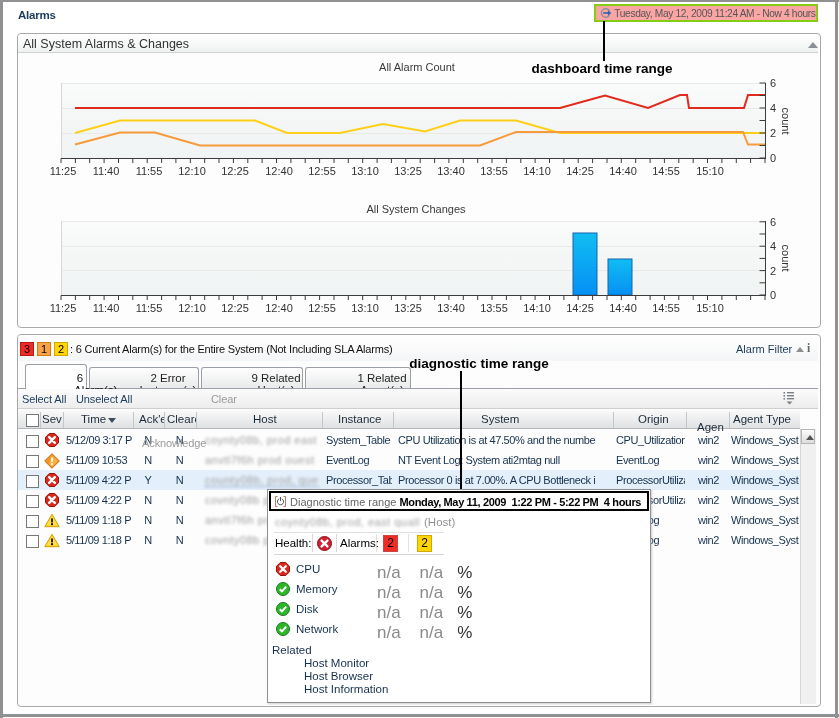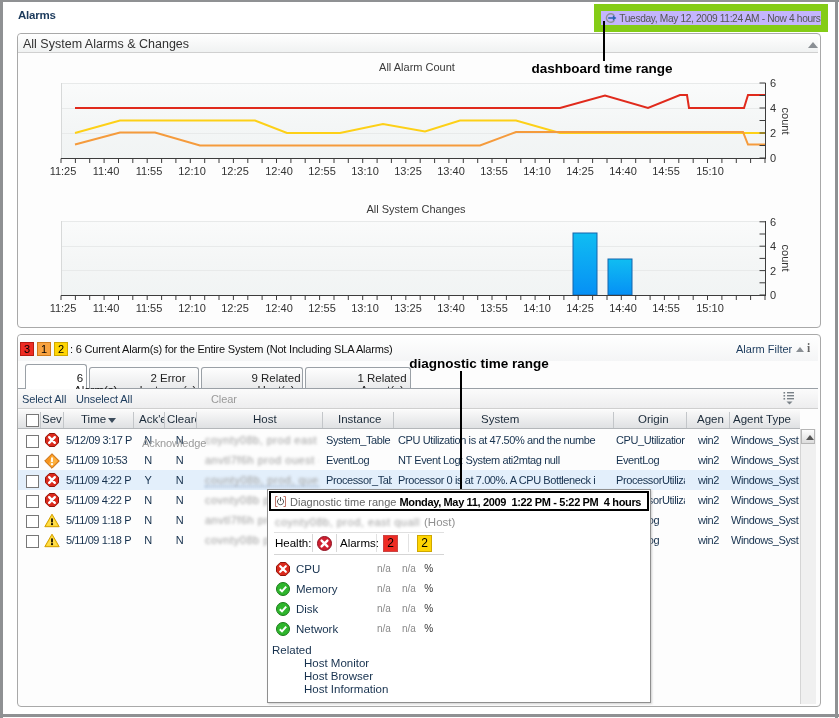--- a/index.html
+++ b/index.html
@@ -4,21 +4,21 @@
 <style>
 html,body{margin:0;padding:0;}
 *{-webkit-font-smoothing:antialiased;}
 body{width:839px;height:718px;position:relative;font-family:"Liberation Sans",sans-serif;background:#fff;overflow:hidden;}
 .abs{position:absolute;}
 #frameL{left:0;top:0;width:3px;height:718px;background:#8f9193;}
 #frameT{left:0;top:0;width:839px;height:2px;background:#8f9193;}
 #frameR{left:835px;top:0;width:3px;height:718px;background:#8f9193;}
 #frameB{left:0;top:714px;width:839px;height:3px;background:#8f9193;}
 #title{left:18px;top:9px;font-size:11.5px;letter-spacing:-0.2px;font-weight:bold;color:#1b3a5c;}
-#timebox{left:594px;top:4px;width:215px;height:13px;border:7px solid #84cc16;background:#c4b5fd;padding:1px 2px 0 3px;font-size:10.2px;color:#555;white-space:nowrap;letter-spacing:-0.35px;}
+#timebox{left:594px;top:4px;width:215px;height:13px;border:2px solid #84cc16;background:#fca5a5;padding:1px 2px 0 3px;font-size:10.2px;color:#555;white-space:nowrap;letter-spacing:-0.35px;}
 #dline1{left:603px;top:21px;width:2px;height:40px;background:#000;z-index:30;}
 #dlabel1{left:497px;top:61px;width:210px;text-align:center;font-size:13.5px;font-weight:bold;color:#000;z-index:30;}
 #dline2{left:460px;top:371px;width:2px;height:119px;background:#000;z-index:30;}
 #dlabel2{left:379px;top:356px;width:200px;text-align:center;font-size:13.5px;font-weight:bold;color:#000;z-index:30;}
 .panel{border:1px solid #a9a9a9;border-radius:4px;background:#fdfdfd;}
 #panel1{left:17px;top:33px;width:802px;height:293px;}
 #p1head{left:18px;top:34px;width:800px;height:19px;border-bottom:1px solid #d0d0d0;background:linear-gradient(#ffffff,#f0f2f2);border-radius:4px 4px 0 0;font-size:12.5px;color:#333;padding-top:3px;padding-left:5px;box-sizing:border-box;}
 #p1arrow{left:808px;top:42px;width:0;height:0;border-left:5px solid transparent;border-right:5px solid transparent;border-bottom:6px solid #8a8f94;}
 #panel2{left:17px;top:334px;width:802px;height:371px;}
 #p2head{left:18px;top:335px;width:800px;height:26px;background:linear-gradient(#ffffff,#f4f5f6);border-radius:4px 4px 0 0;}
@@ -35,21 +35,21 @@
 #thead{left:18px;top:410px;width:782px;height:19px;background:linear-gradient(#fafafa,#dfe1e3);border-bottom:1px solid #b4b7ba;box-sizing:border-box;z-index:2;}
 .th{position:absolute;top:413px;font-size:11.5px;color:#1c2b3a;white-space:nowrap;overflow:hidden;z-index:3;}
 .colsep{position:absolute;top:412px;width:1px;height:16px;background:#c3c6c9;z-index:3;}
 .cell{position:absolute;font-size:11px;letter-spacing:-0.4px;color:#16314e;white-space:nowrap;overflow:hidden;}
 .blur{position:absolute;color:#9e9e9e;filter:blur(1.5px);font-size:11px;letter-spacing:0.5px;white-space:nowrap;overflow:hidden;}
 #scroll{left:800px;top:429px;width:15px;height:275px;background:#f0f0f0;border-left:1px solid #d5d5d5;z-index:2;}
 #scrollup{left:801px;top:429px;width:14px;height:15px;background:linear-gradient(#fdfdfd,#dcdcdc);border:1px solid #b5b5b5;box-sizing:border-box;z-index:3;}
 #popup{left:267px;top:489px;width:382px;height:212px;background:#fff;border:1px solid #8f8f8f;box-shadow:1px 1px 2px rgba(150,150,150,0.45);z-index:40;}
 #popbox{position:absolute;left:1px;top:1px;width:373px;height:14px;border:2px solid #000;background:#fff;font-size:11px;color:#666;padding:2px 0 0 3px;white-space:nowrap;}
 .pm{position:absolute;font-size:11.5px;color:#16314e;}
-.pv{position:absolute;font-size:10px;color:#8a8a8a;padding-left:32px;}
+.pv{position:absolute;font-size:17px;color:#8a8a8a;padding-left:32px;}
 </style>
 </head>
 <body>
 <div class="abs" id="frameT"></div>
 <div class="abs" id="frameL"></div>
 <div class="abs" id="frameR"></div>
 <div class="abs" id="frameB"></div>
 <div class="abs" id="title">Alarms</div>
 <div class="abs" id="timebox"><svg style="vertical-align:-2px" width="13" height="12" xmlns="http://www.w3.org/2000/svg">
       <path d="M10.4 3.9 A4.3 4.3 0 1 0 10.4 8.1" stroke="#8d9297" fill="none" stroke-width="1.4"></path>
@@ -315,21 +315,21 @@
 <div class="abs" style="left:26px;top:414px;width:11px;height:11px;border:1px solid #777;background:#fff;z-index:3;"></div>
 <div class="th" style="left:42px;width:20px;">Sev</div>
 <div class="th" style="left:81px;">Time</div>
 <div class="abs" style="left:108px;top:418px;width:0;height:0;border-left:4px solid transparent;border-right:4px solid transparent;border-top:5px solid #3c4c5c;z-index:3;"></div>
 <div class="th" style="left:139px;width:25px;">Ack'ed</div>
 <div class="th" style="left:167px;width:29px;">Cleared</div>
 <div class="th" style="left:253px;">Host</div>
 <div class="th" style="left:338px;">Instance</div>
 <div class="th" style="left:481px;">System</div>
 <div class="th" style="left:638px;">Origin</div>
-<div class="th" style="left:697px;">Agen</div>
+<div class="th" style="left:697px;margin-top:8px;">Agen</div>
 <div class="th" style="left:733px;">Agent Type</div>
 <div class="colsep" style="left:40px;"></div>
 <div class="colsep" style="left:63px;"></div>
 <div class="colsep" style="left:133px;"></div>
 <div class="colsep" style="left:164px;"></div>
 <div class="colsep" style="left:196px;"></div>
 <div class="colsep" style="left:322px;"></div>
 <div class="colsep" style="left:393px;"></div>
 <div class="colsep" style="left:613px;"></div>
 <div class="colsep" style="left:686px;"></div>

